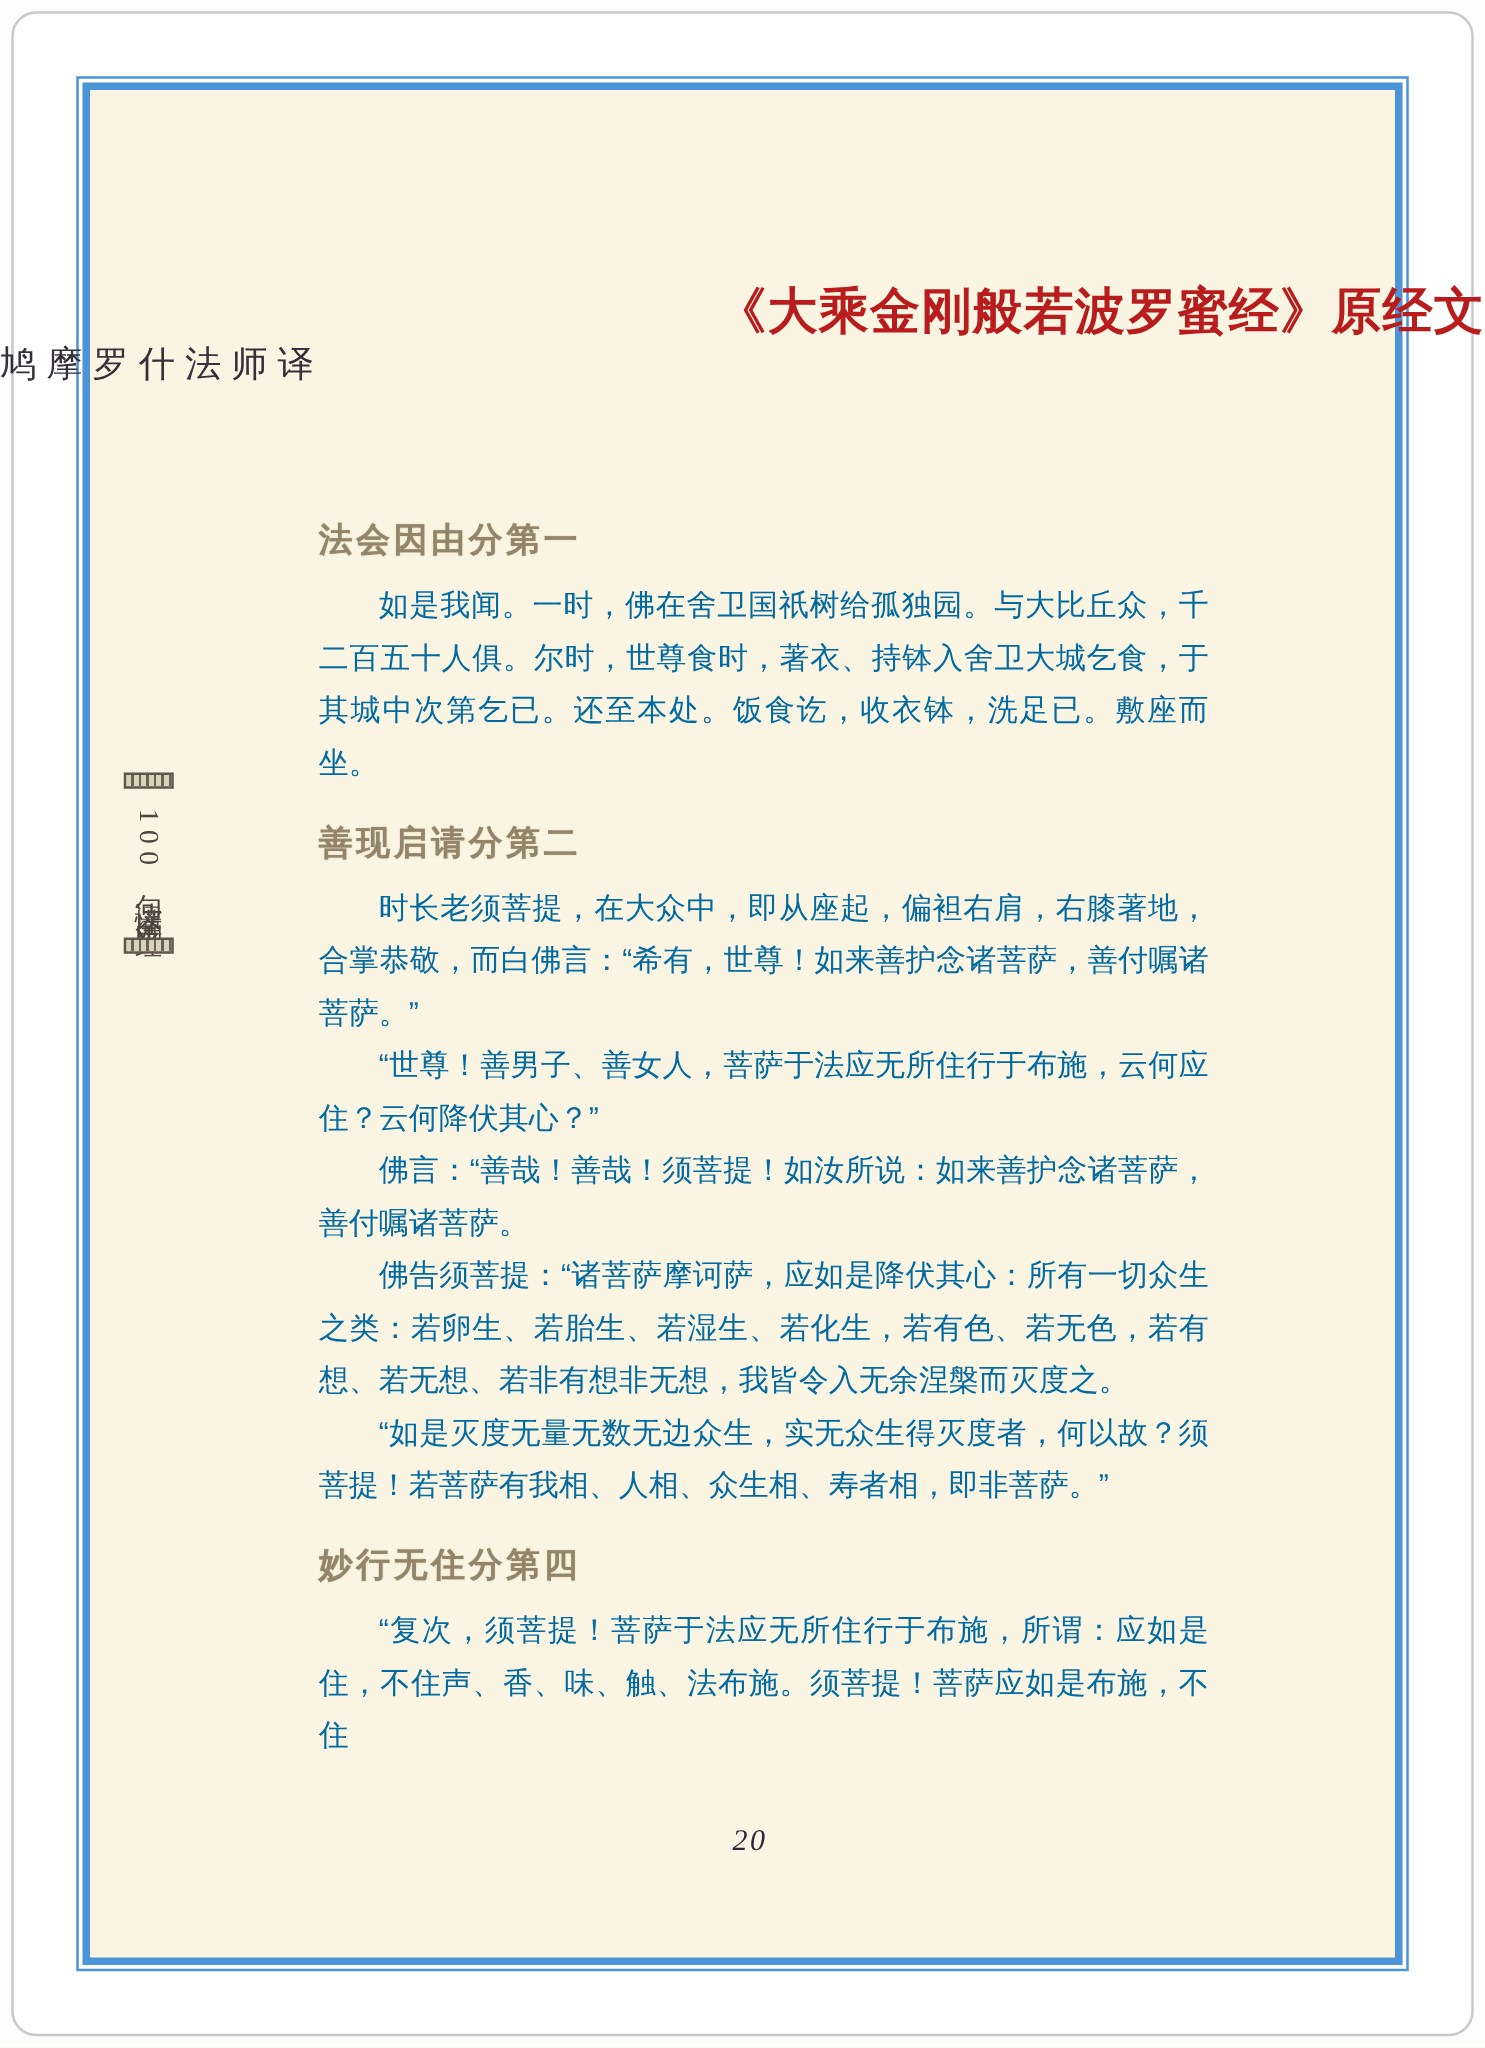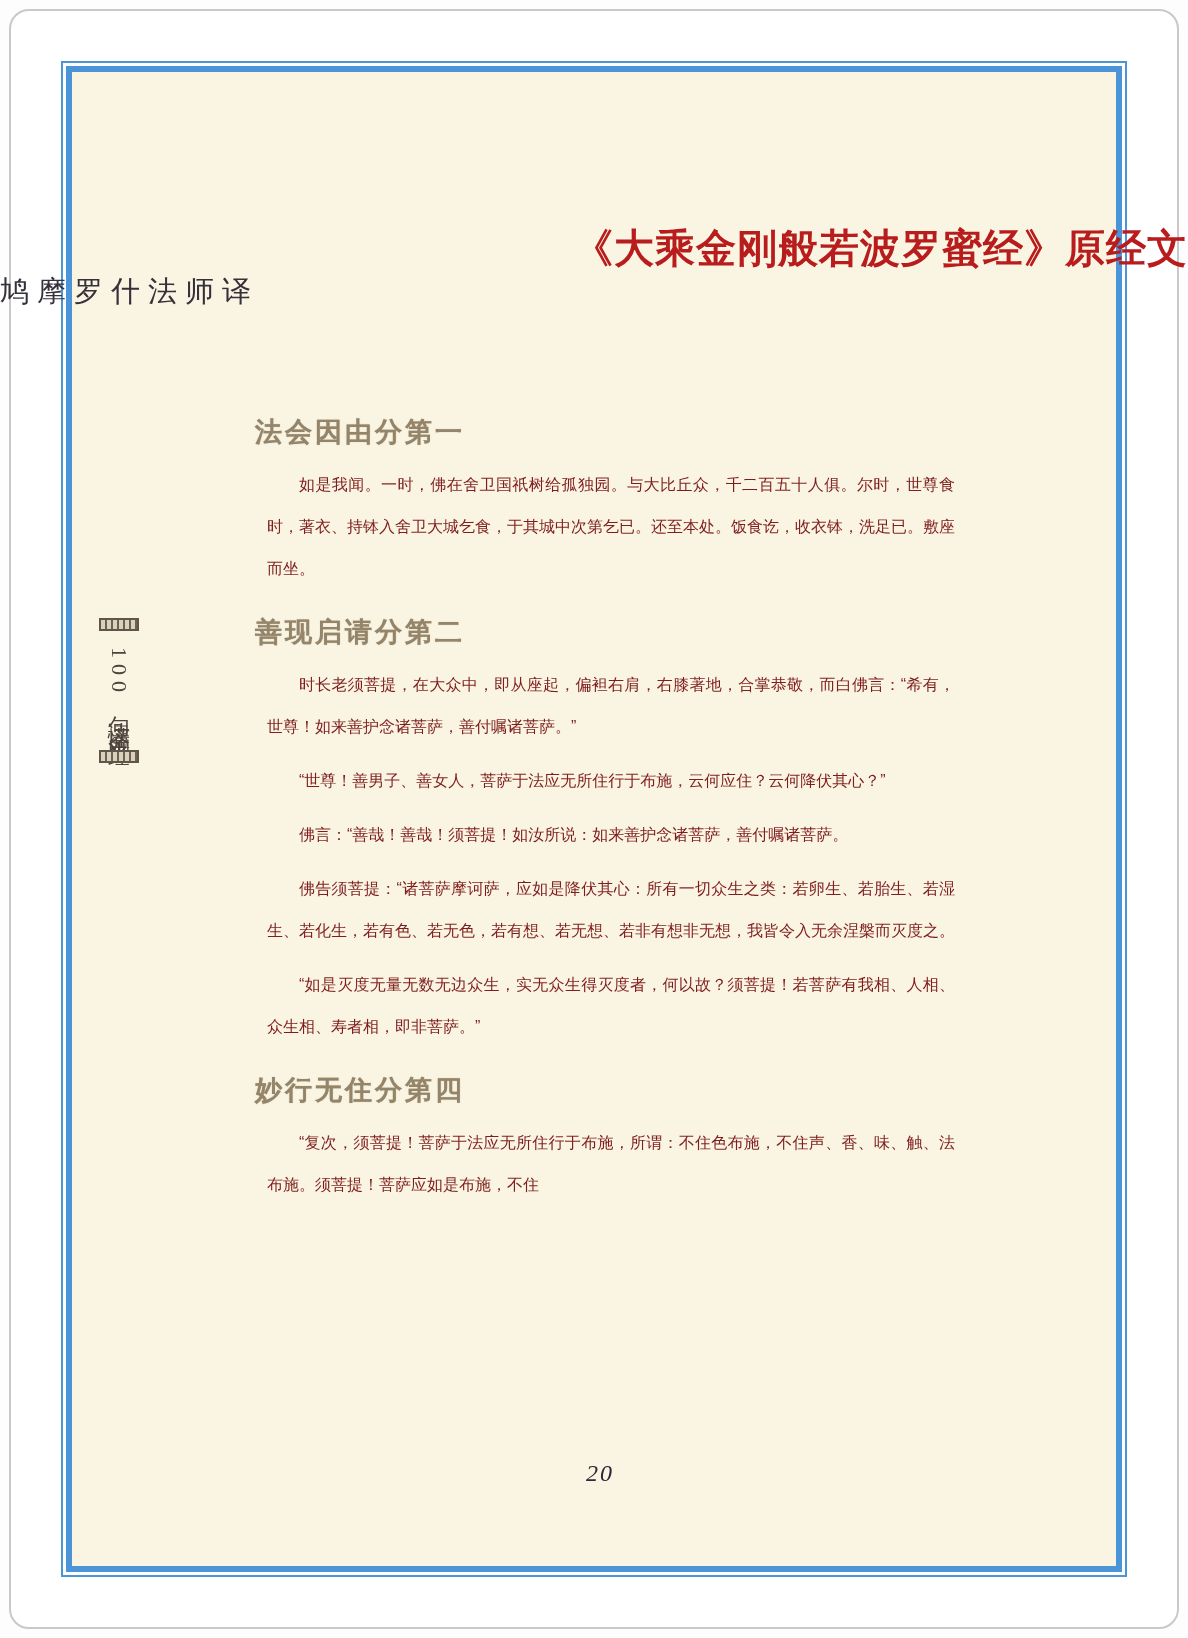--- a/index.html
+++ b/index.html
@@ -51,24 +51,24 @@
     margin: 26px 0 16px 0;
     font-size: 27px;
     line-height: 32px;
     font-weight: bold;
     letter-spacing: 3px;
     color: #94846a;
     text-shadow: 0 0 1px #b5a88d;
   }
   .section-heading:first-child { margin-top: 0; }
   .body-para {
-    margin: 12px;
-    font-size: 16px;
+    margin: 0;
+    font-size: 24px;
     line-height: 42px;
-    color: #7f1d1d;
+    color: #0369a1;
     text-align: justify;
     text-indent: 2em;
   }
   .sidebar {
     position: absolute; left: 95px; top: 618px; width: 48px;
     display: flex; flex-direction: column; align-items: center;
   }
   .seal {
     width: 40px; height: 13px;
     box-sizing: border-box;
@@ -116,16 +116,16 @@
 <main class="sutra-body">
     <h2 class="section-heading">法会因由分第一</h2>
     <p class="body-para">如是我闻。一时，佛在舍卫国祇树给孤独园。与大比丘众，千二百五十人俱。尔时，世尊食时，著衣、持钵入舍卫大城乞食，于其城中次第乞已。还至本处。饭食讫，收衣钵，洗足已。敷座而坐。</p>
     <h2 class="section-heading">善现启请分第二</h2>
     <p class="body-para">时长老须菩提，在大众中，即从座起，偏袒右肩，右膝著地，合掌恭敬，而白佛言：“希有，世尊！如来善护念诸菩萨，善付嘱诸菩萨。”</p>
     <p class="body-para">“世尊！善男子、善女人，菩萨于法应无所住行于布施，云何应住？云何降伏其心？”</p>
     <p class="body-para">佛言：“善哉！善哉！须菩提！如汝所说：如来善护念诸菩萨，善付嘱诸菩萨。</p>
     <p class="body-para">佛告须菩提：“诸菩萨摩诃萨，应如是降伏其心：所有一切众生之类：若卵生、若胎生、若湿生、若化生，若有色、若无色，若有想、若无想、若非有想非无想，我皆令入无余涅槃而灭度之。</p>
     <p class="body-para">“如是灭度无量无数无边众生，实无众生得灭度者，何以故？须菩提！若菩萨有我相、人相、众生相、寿者相，即非菩萨。”</p>
     <h2 class="section-heading">妙行无住分第四</h2>
-    <p class="body-para">“复次，须菩提！菩萨于法应无所住行于布施，所谓：不住色布施，不住声、香、味、触、法布施。须菩提！菩萨应如是布施，不住</p>
+    <p class="body-para">“复次，须菩提！菩萨于法应无所住行于布施，所谓：应如是住，不住声、香、味、触、法布施。须菩提！菩萨应如是布施，不住</p>
   </main>
 
 <div class="page-number">20</div>
 
 </body></html>

